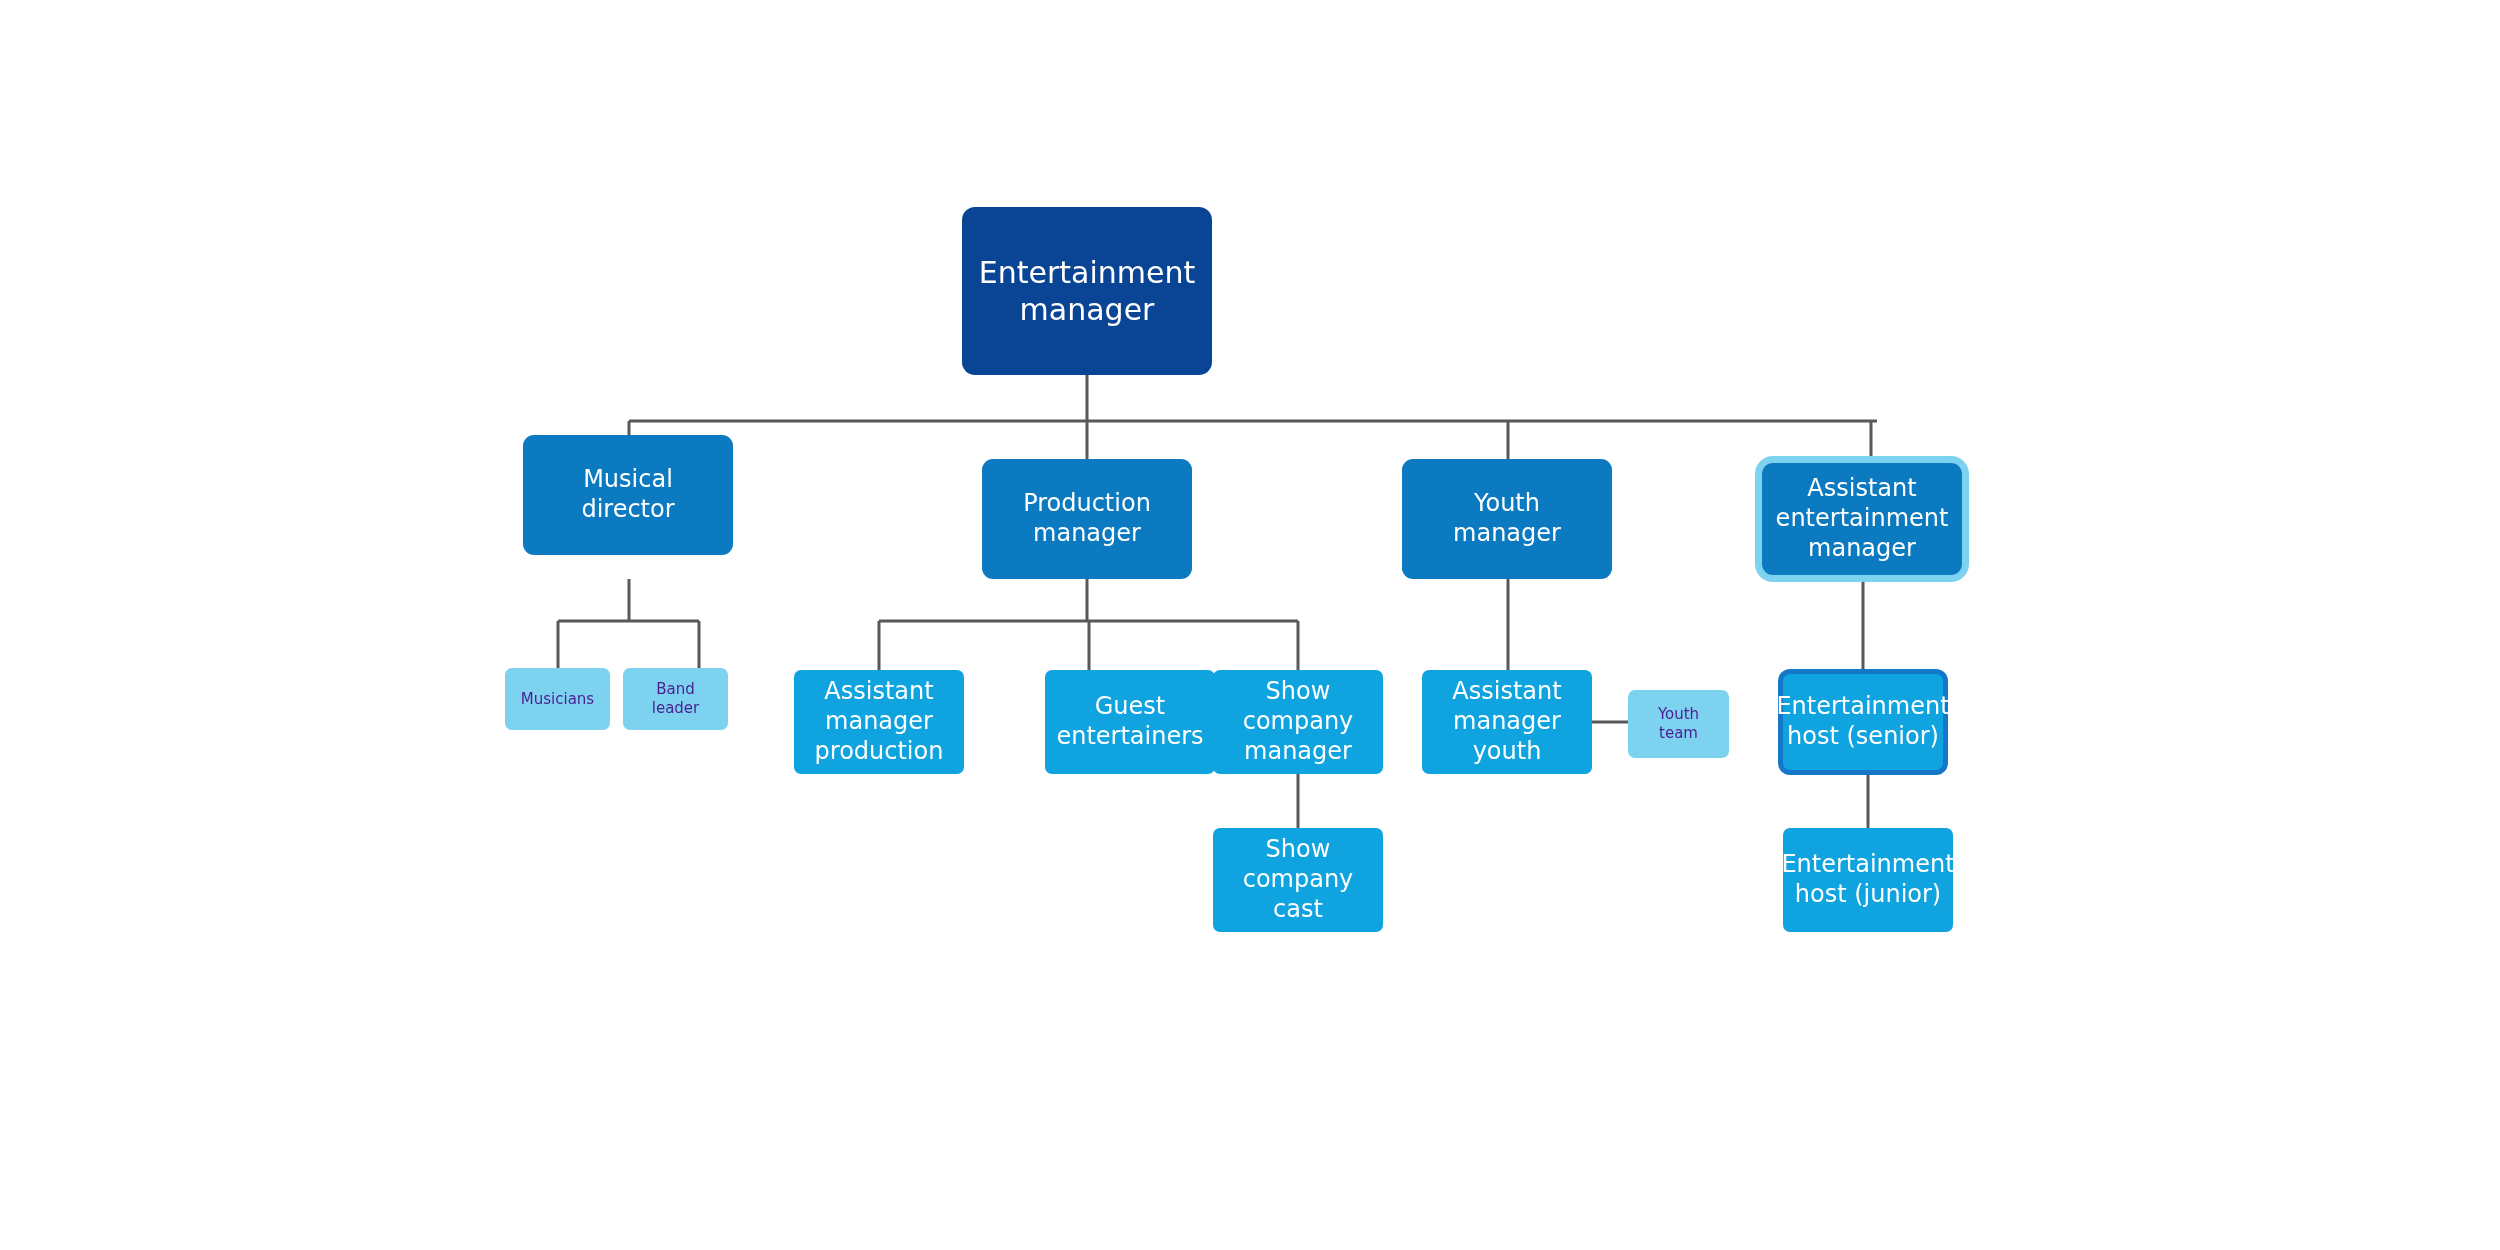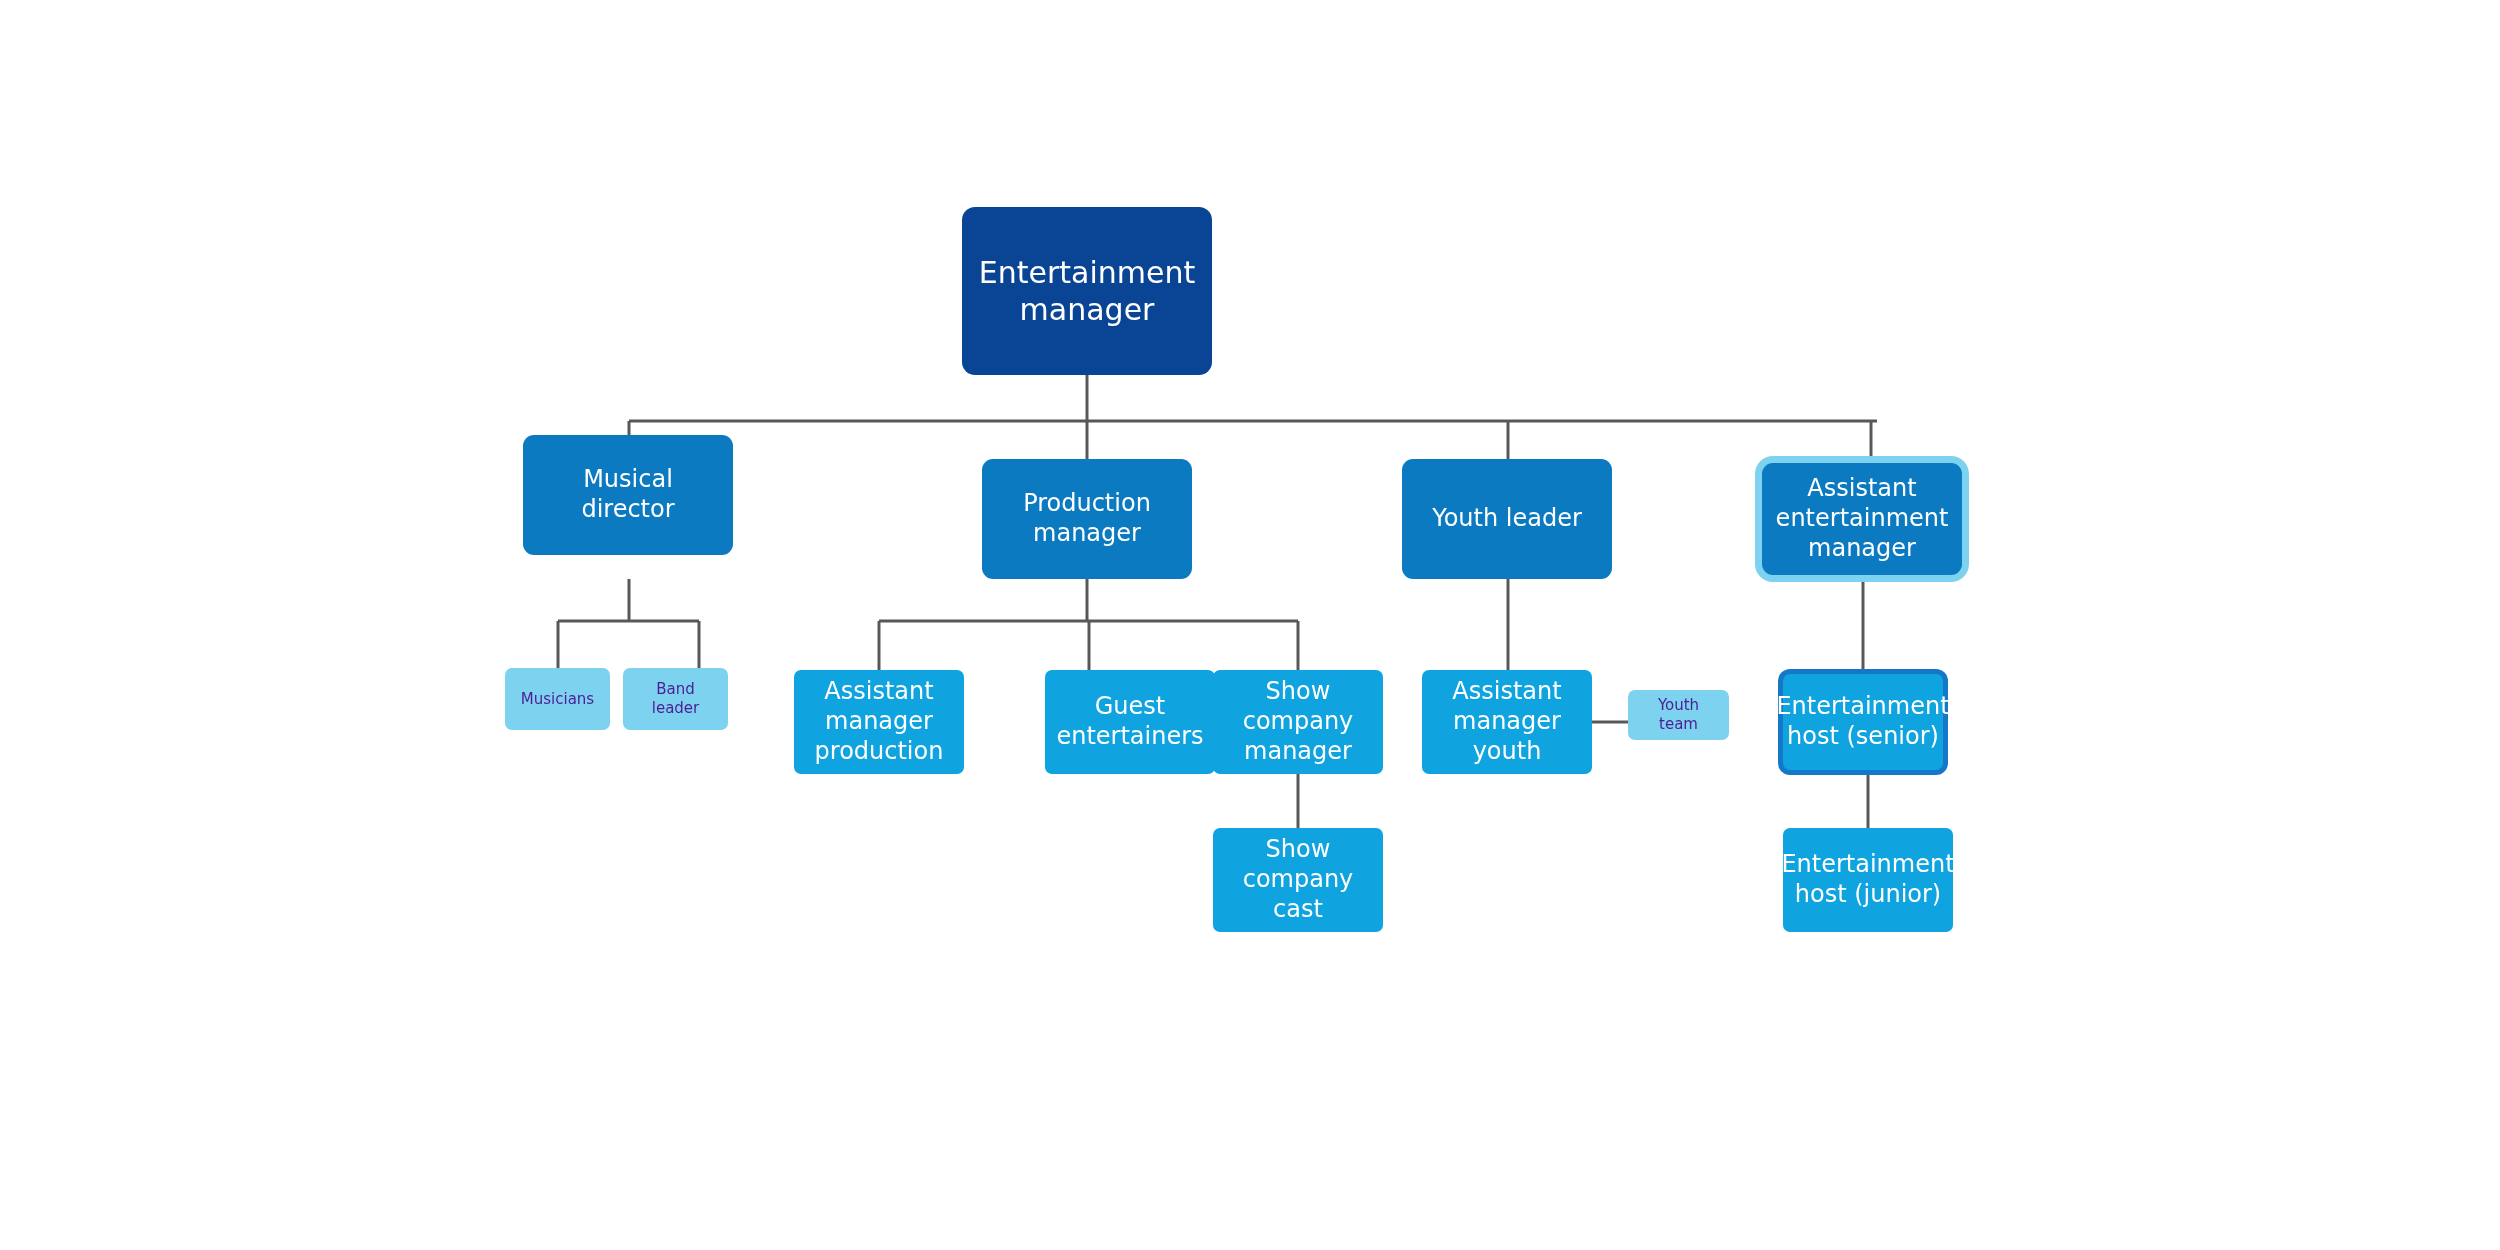--- a/index.html
+++ b/index.html
@@ -99,36 +99,36 @@
       <path d="M 1298 774 L 1298 828" stroke="#585858" stroke-width="3" fill="none" stroke-linecap="butt"></path>
       <path d="M 1868 770 L 1868 828" stroke="#585858" stroke-width="3" fill="none" stroke-linecap="butt"></path>
     </svg>
 
   <div id="node-layer">
       <div class="node lvl-root" style="left: 962px; top: 207px; width: 250px; height: 168px;">Entertainment
 manager</div>
       <div class="node lvl-two" style="left: 523px; top: 435px; width: 210px; height: 120px;">Musical director</div>
       <div class="node lvl-two" style="left: 982px; top: 459px; width: 210px; height: 120px;">Production
 manager</div>
-      <div class="node lvl-two" style="left: 1402px; top: 459px; width: 210px; height: 120px;">Youth leader</div>
+      <div class="node lvl-two" style="left: 1402px; top: 459px; width: 210px; height: 120px;">Youth manager</div>
       <div class="node lvl-two sel-light" style="left: 1762px; top: 463px; width: 200px; height: 112px;">Assistant
 entertainment
 manager</div>
       <div class="node leaf-small" style="left: 505px; top: 668px; width: 105px; height: 62px;">Musicians</div>
       <div class="node leaf-small" style="left: 623px; top: 668px; width: 105px; height: 62px;">Band leader</div>
       <div class="node lvl-three" style="left: 794px; top: 670px; width: 170px; height: 104px;">Assistant
 manager
 production</div>
       <div class="node lvl-three" style="left: 1045px; top: 670px; width: 170px; height: 104px;">Guest
 entertainers</div>
       <div class="node lvl-three" style="left: 1213px; top: 670px; width: 170px; height: 104px;">Show company
 manager</div>
       <div class="node lvl-three" style="left: 1422px; top: 670px; width: 170px; height: 104px;">Assistant
 manager youth</div>
-      <div class="node leaf-small" style="left: 1628px; top: 690px; width: 101px; height: 50px;">Youth team</div>
+      <div class="node leaf-small" style="left: 1628px; top: 690px; width: 101px; height: 68px;">Youth team</div>
       <div class="node lvl-three sel-dark" style="left: 1783px; top: 674px; width: 160px; height: 96px;">Entertainment
 host (senior)</div>
       <div class="node lvl-three" style="left: 1213px; top: 828px; width: 170px; height: 104px;">Show company
 cast</div>
       <div class="node lvl-three" style="left: 1783px; top: 828px; width: 170px; height: 104px;">Entertainment
 host (junior)</div>
     </div>
 
 </div>
 

